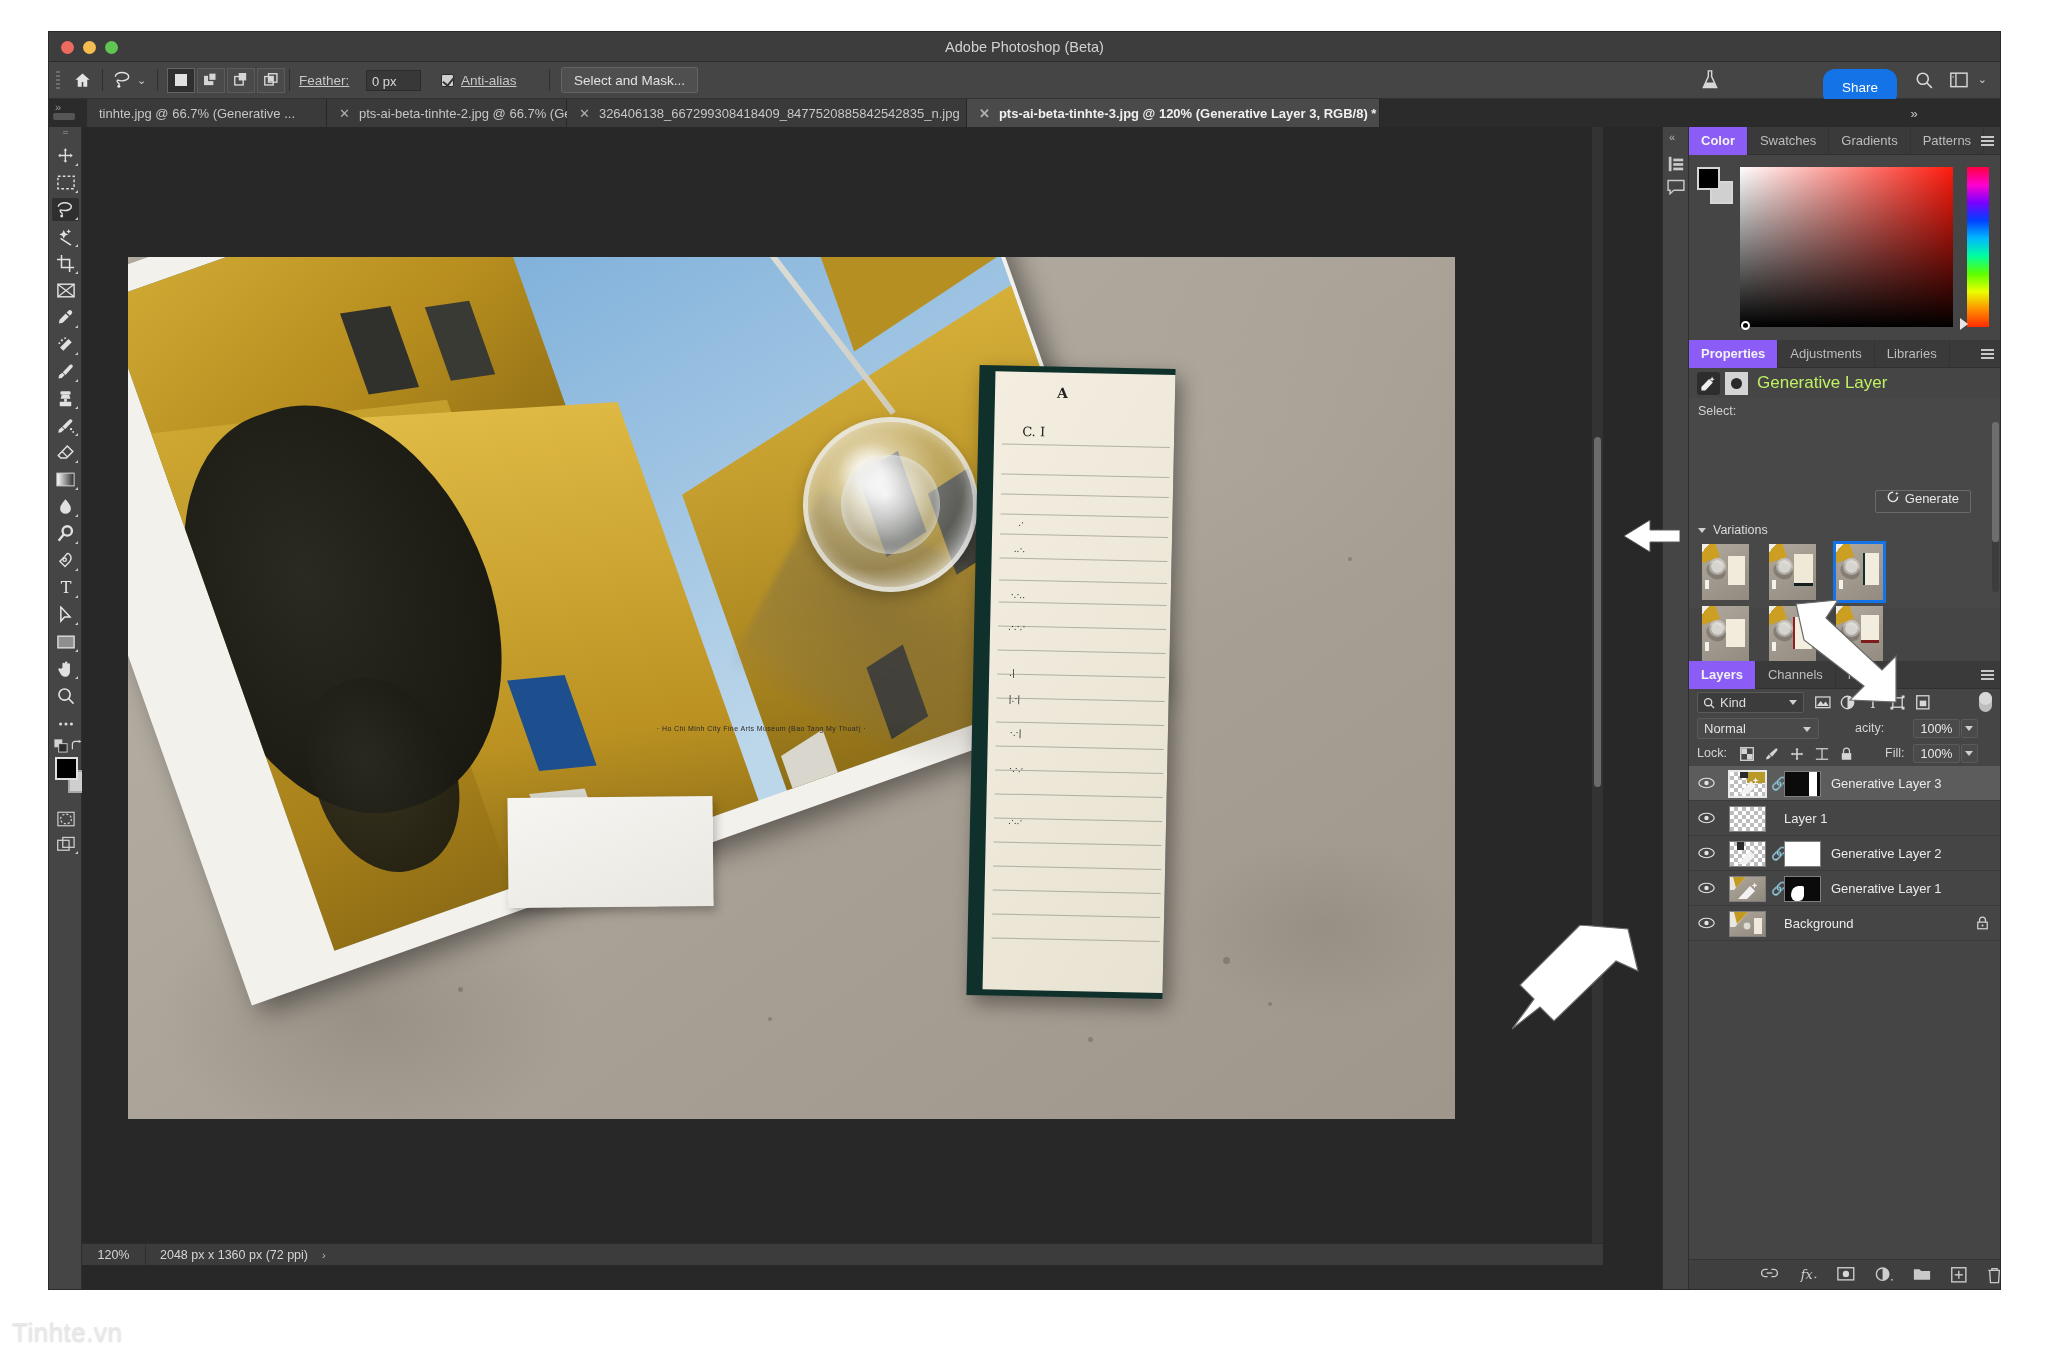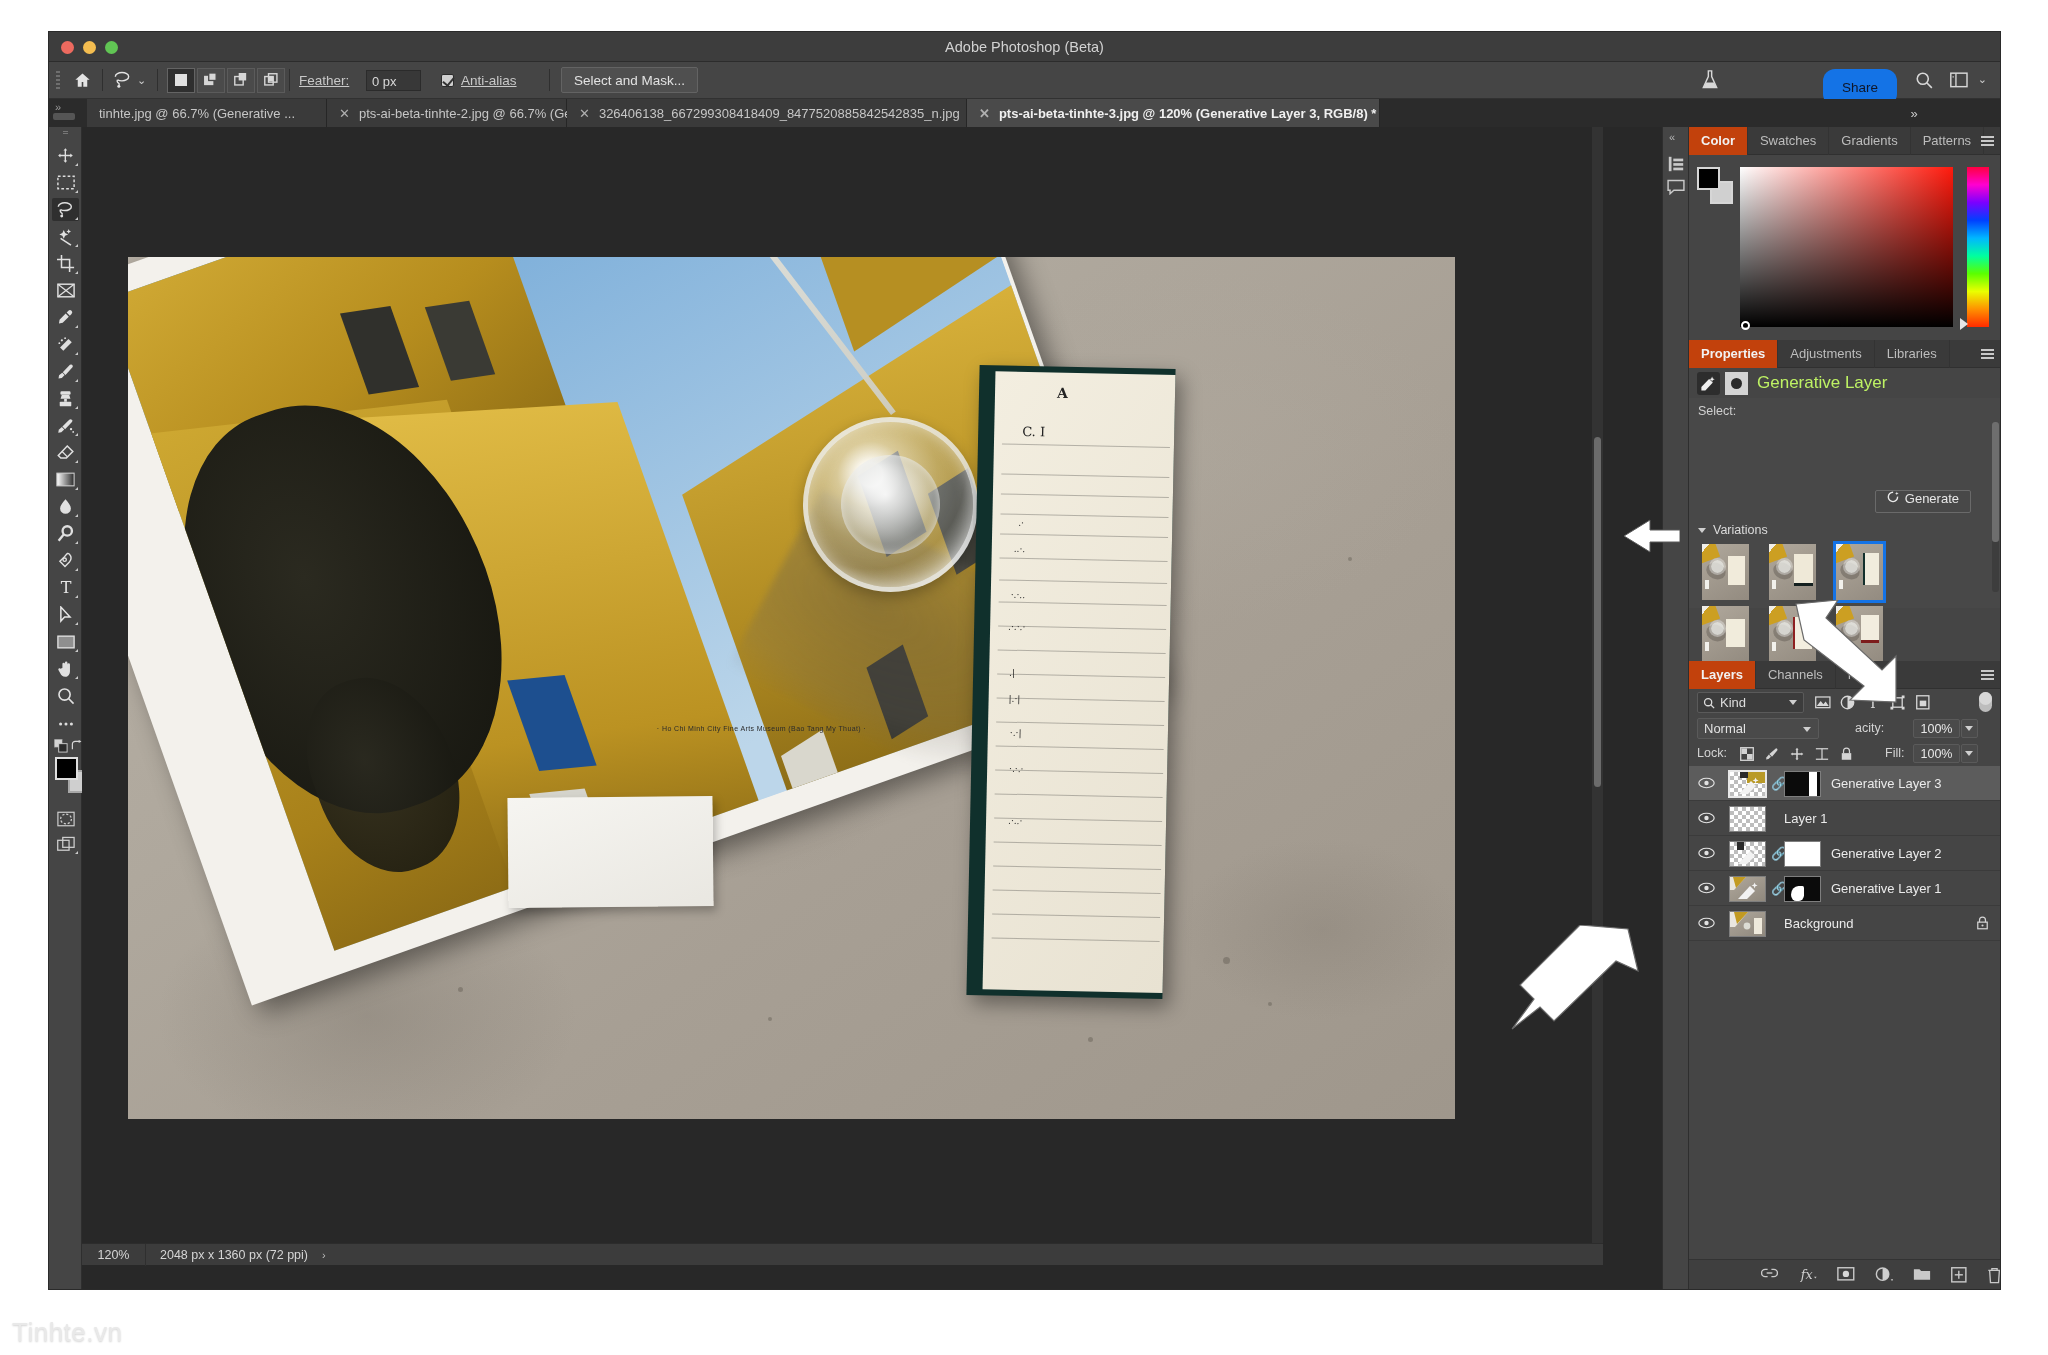--- a/index.html
+++ b/index.html
@@ -35,21 +35,21 @@
   .feather-label{ color:#c8c8c8; font-size:13.5px;text-decoration:underline; }
   .feather-input{ width:55px; height:21px; background:#383838; border:1px solid #2b2b2b;
     color:#d8d8d8; font-size:13px; line-height:21px; padding-left:5px; }
   .cbox{ width:13px; height:13px; background:#cfcfcf; border:1px solid #2b2b2b;
     position:relative; border-radius:2px; }
   .cbox:after{ content:""; position:absolute; left:3px; top:0px; width:5px; height:9px;
     border:solid #333; border-width:0 2px 2px 0; transform:rotate(40deg); }
   .btn-selmask{ height:26px; padding:0 12px; background:#4f4f4f; border:1px solid #636363;
     color:#e2e2e2; font-size:13.5px; display:flex; align-items:center; border-radius:2px; }
   .share-btn{ position:absolute; right:103px; top:7px; height:37px; padding:0 19px;
-    background:#1473e6; color:#0f172a; font-size:13.5px; border-radius:12px;
+    background:#1473e6; color:#ffffff; font-size:13.5px; border-radius:12px;
     display:flex; align-items:center; }
   .ob-ico{ position:absolute; top:7px; color:#d0d0d0; }
 
   
   .tabbar{ position:absolute; left:0; top:67px; width:100%; height:28px; background:#2b2b2b; }
   .tabs-chev{ position:absolute; left:6px; top:2px; color:#9a9a9a; font-size:11px; }
   .tabscroll{ position:absolute; left:4px; top:14px; width:22px; height:7px;
     background:#555; border-radius:2px; }
   .tab{ position:absolute; top:0; height:28px; display:flex; align-items:center;
     background:#3a3a3a; border-right:1px solid #262626; padding:0 12px;
@@ -153,21 +153,21 @@
   .rail-chev{ position:absolute; left:6px; top:4px; color:#b6b6b6; font-size:11px; }
   .railbtn{ position:absolute; left:4px; width:19px; height:19px; color:#cfcfcf; }
 
   .dock{ position:absolute; right:0; top:95px; width:312px; bottom:0; background:#454545;
     border-left:1px solid #2e2e2e; }
 
   .panel{ position:absolute; left:0; width:312px; background:#454545; }
   .ptabs{ position:relative; height:28px; background:#3a3a3a; border-bottom:1px solid #303030; }
   .ptab{ position:relative; float:left; height:28px; line-height:28px; padding:0 12px;
     font-size:13px; color:#bdbdbd; border-right:1px solid #333; }
-  .ptab.active{ background:#c2410c; color:#f2f2f2; font-weight:bold; }
+  .ptab.active{ background:#8b5cf6; color:#f2f2f2; font-weight:bold; }
   .pmenu{ position:absolute; right:7px; top:9px; width:13px; height:10px;
     background:repeating-linear-gradient(to bottom,#c9c9c9 0 2px,transparent 2px 4px); }
 
   
   .colorbody{ position:relative; height:185px; }
   .fgbg{ position:absolute; left:8px; top:12px; width:34px; height:32px; }
   .fg{ position:absolute; left:0; top:0; width:23px; height:23px; background:#000;
     border:2px solid #d6d6d6; }
   .bg{ position:absolute; left:13px; top:14px; width:23px; height:23px; background:#d0d0d0;
     border:2px solid #d6d6d6; }

